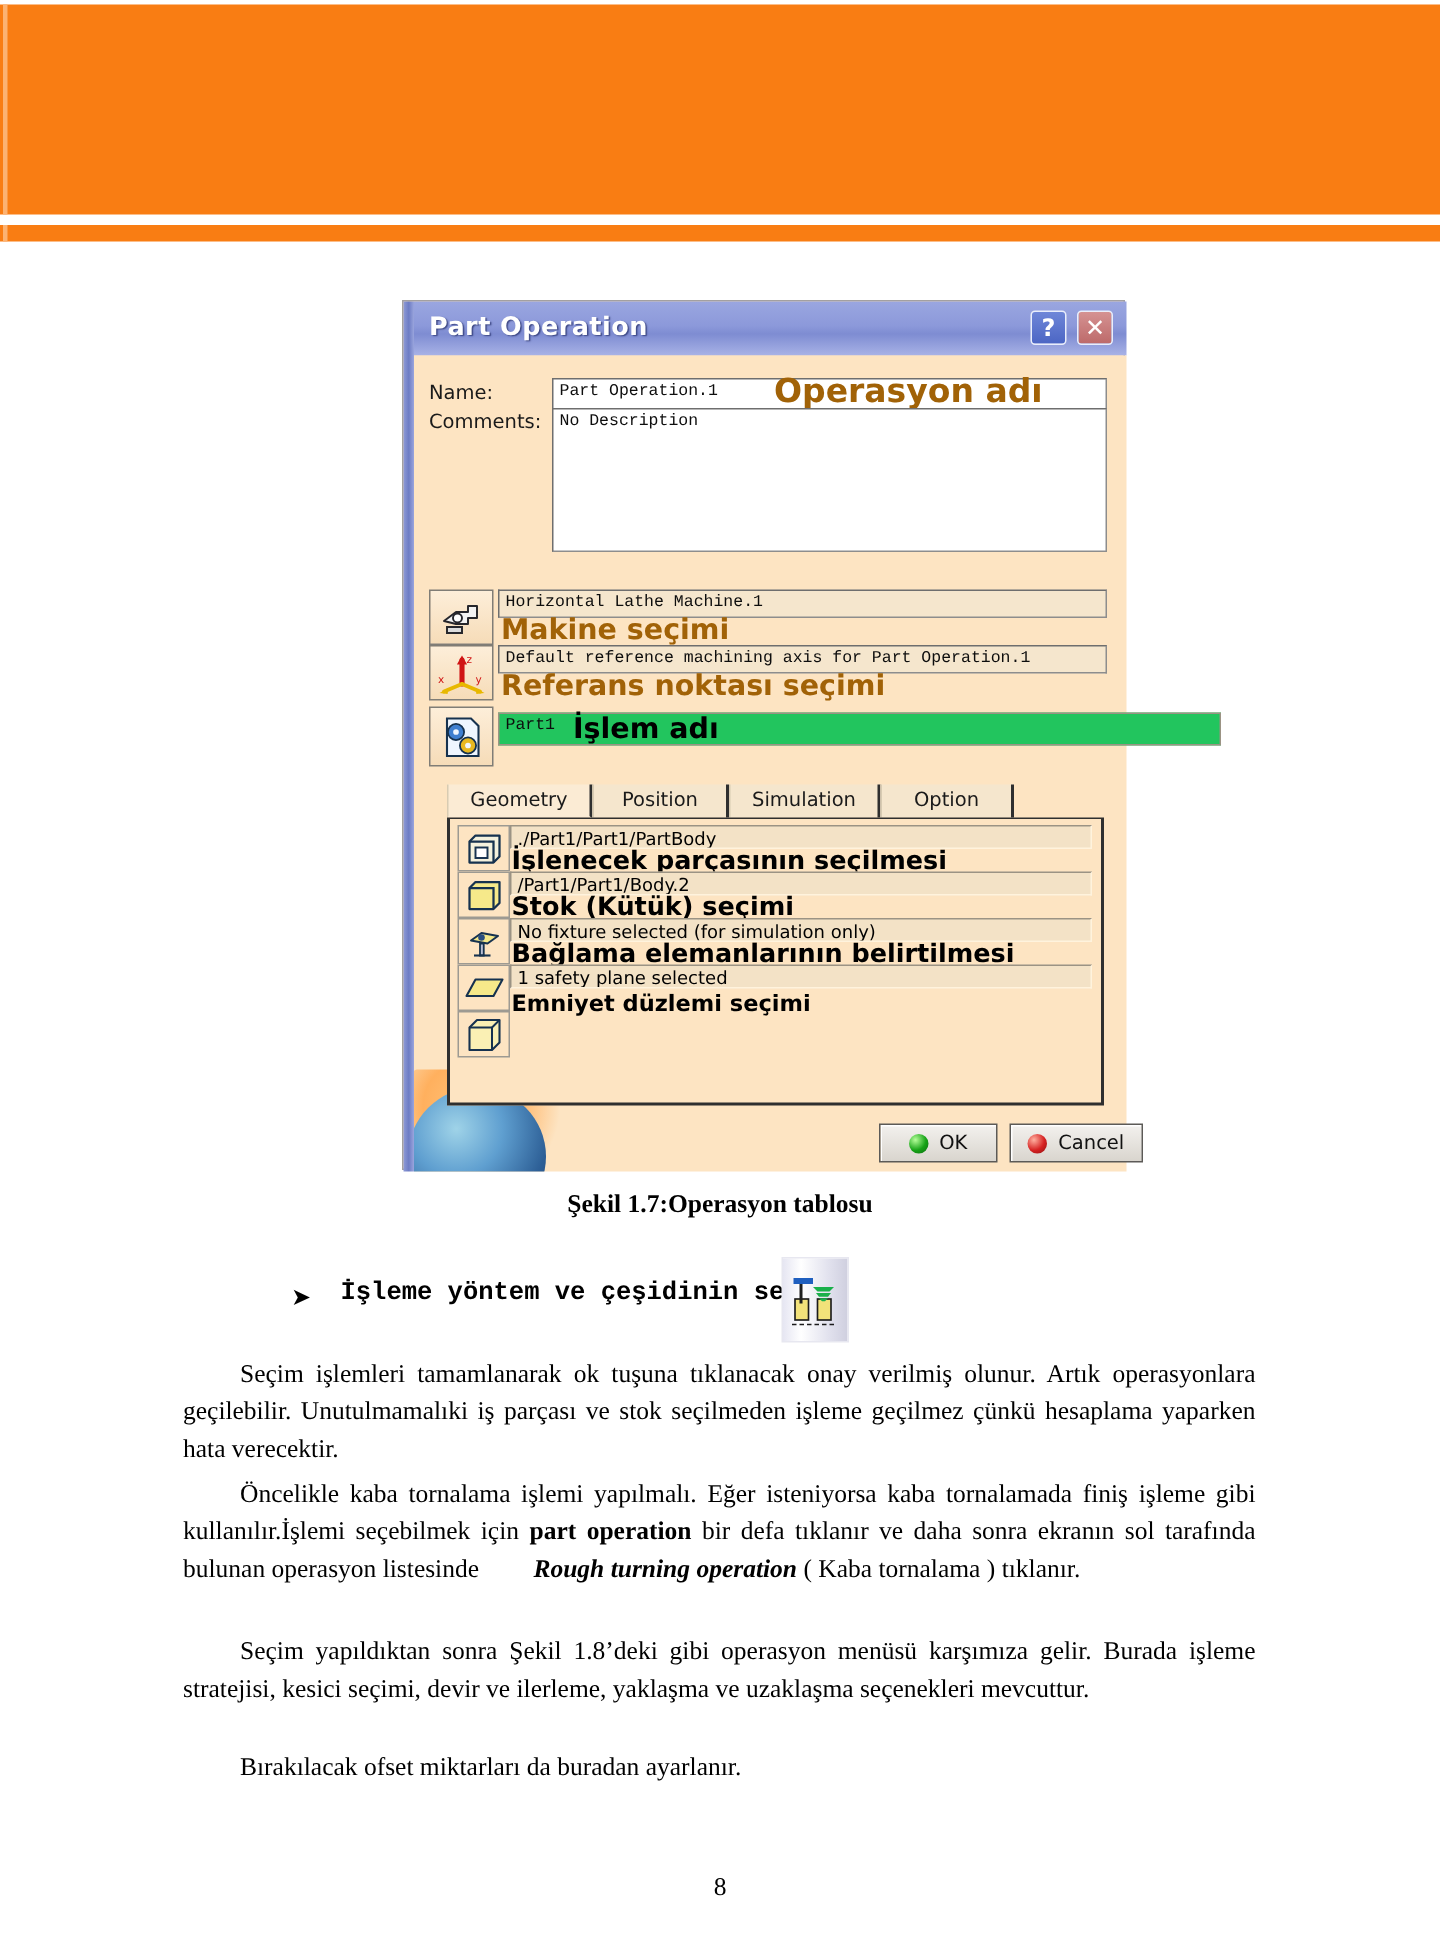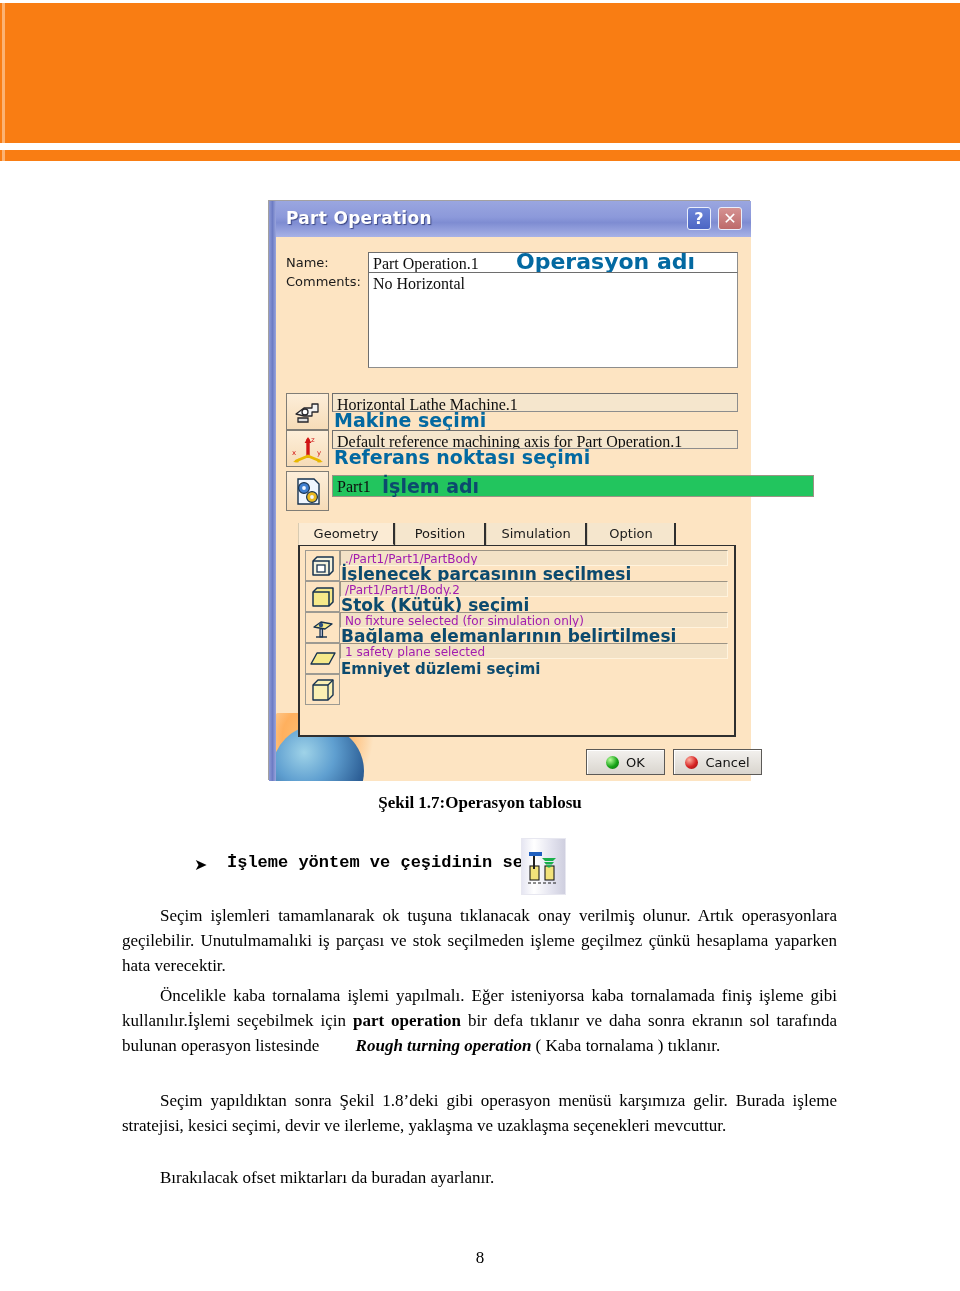--- a/index.html
+++ b/index.html
@@ -146,36 +146,36 @@
     color: #1a1a1a;
     font-family: "DejaVu Sans", sans-serif;
   }
   .field {
     position: absolute;
     background: #ffffff;
     border: 1px solid #8d8d8d;
     border-top-color: #6e6e6e;
     border-left-color: #6e6e6e;
     box-sizing: border-box;
-    font-size: 16px;
+    font-size: 11px;
     color: #0d0d0d;
     padding: 2px 4px;
-    font-family: Liberation Serif, serif;
+    font-family: Liberation Mono, monospace;
     white-space: nowrap;
     overflow: hidden;
   }
   .annot {
     position: absolute;
     font-family: "DejaVu Sans", sans-serif;
     font-weight: bold;
     white-space: nowrap;
     pointer-events: none;
   }
-  .annot-red { color: #0369a1; }
-  .annot-blue { color: #0c4a6e; }
+  .annot-red { color: #a16207; }
+  .annot-blue { color: #000000; }
 
   
   .icon-btn {
     position: absolute;
     background: #fde4c2;
     border: 1px solid #9d9a92;
     box-sizing: border-box;
     display: flex;
     align-items: center;
     justify-content: center;
@@ -222,21 +222,21 @@
   }
   .geo-row-field {
     position: absolute;
     background: #f3e2c6;
     border-top: 1px solid #9b9384;
     border-left: 1px solid #9b9384;
     border-right: 1px solid #fff3dd;
     border-bottom: 1px solid #fff3dd;
     box-sizing: border-box;
     font-size: 12px;
-    color: #a21caf;
+    color: #000000;
     padding: 1px 4px;
     font-family: "DejaVu Sans", sans-serif;
     white-space: nowrap;
     overflow: hidden;
   }
 
   
   .dlg-btn {
     position: absolute;
     height: 26px;
@@ -348,21 +348,21 @@
     <div id="globe">
       <div id="globe-glow"></div>
       <div id="globe-ball"></div>
     </div>
 
     <div class="lbl" style="left:10px; top:18px;">Name:</div>
     <div class="field" style="left:92px; top:15px; width:370px; height:21px;">Part Operation.1</div>
     <div class="annot annot-red" style="left:240px; top:12px; font-size:22px;">Operasyon adı</div>
 
     <div class="lbl" style="left:10px; top:37px;">Comments:</div>
-    <div class="field" style="left:92px; top:35px; width:370px; height:96px; white-space:normal;">No Horizontal</div>
+    <div class="field" style="left:92px; top:35px; width:370px; height:96px; white-space:normal;">No Description</div>
 
     <div class="icon-btn raised" style="left:10px; top:156px; width:43px; height:37px;">
       <svg width="32" height="28" viewBox="0 0 32 28">
         <path d="M4 16 L12 10 L20 10 L20 6 L26 6 L26 14 L20 14 L20 18 L12 18 Z" fill="#f2f2f2" stroke="#26262b" stroke-width="1.3" stroke-linejoin="round"></path>
         <path d="M6 20 L16 20 L16 24 L6 24 Z" fill="#dcdcdc" stroke="#26262b" stroke-width="1.3"></path>
         <circle cx="13" cy="14" r="3" fill="#ffffff" stroke="#26262b" stroke-width="1.3"></circle>
       </svg>
     </div>
     <div class="field" style="left:56px; top:156px; width:406px; height:19px; background:#f5e6cd;">Horizontal Lathe Machine.1</div>
     <div class="annot annot-red" style="left:58px; top:172px; font-size:19px;">Makine seçimi</div>

